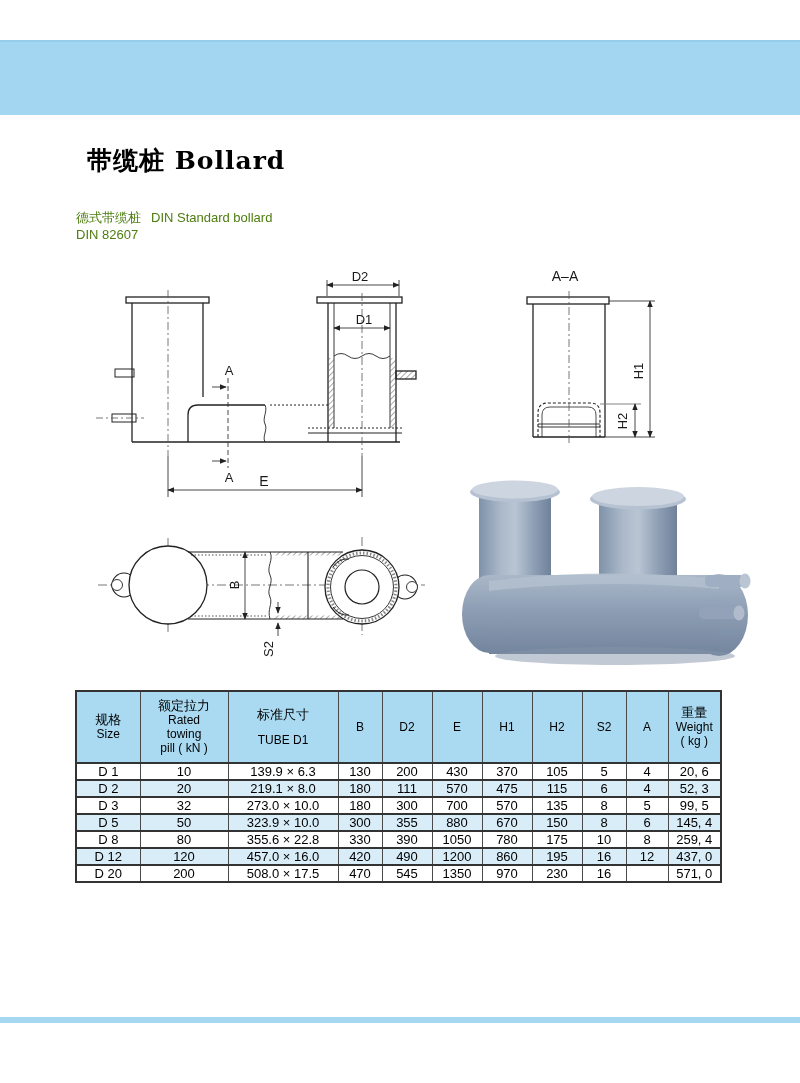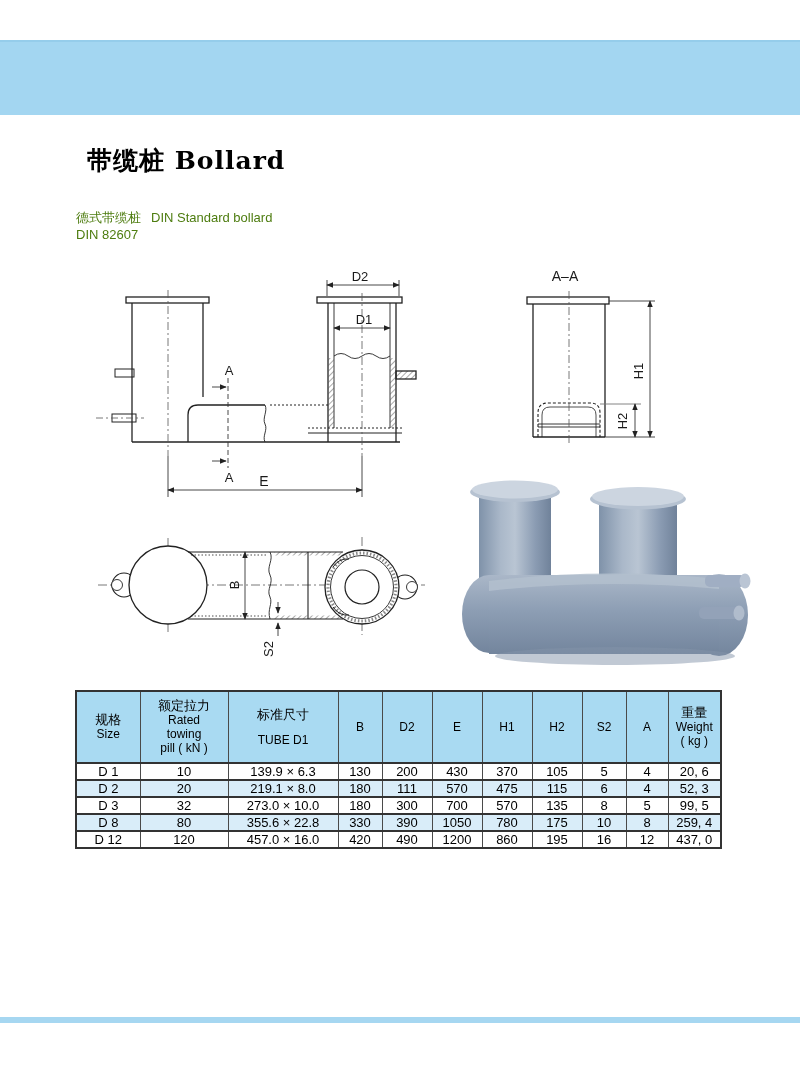--- a/index.html
+++ b/index.html
@@ -299,20 +299,33 @@
           <td>180</td>
           <td>300</td>
           <td>700</td>
           <td>570</td>
           <td>135</td>
           <td>8</td>
           <td>5</td>
           <td>99, 5</td>
         </tr>
         <tr>
+          <td>D 5</td>
+          <td>50</td>
+          <td>323.9 × 10.0</td>
+          <td>300</td>
+          <td>355</td>
+          <td>880</td>
+          <td>670</td>
+          <td>150</td>
+          <td>8</td>
+          <td>6</td>
+          <td>145, 4</td>
+        </tr>
+        <tr>
           <td>D 8</td>
           <td>80</td>
           <td>355.6 × 22.8</td>
           <td>330</td>
           <td>390</td>
           <td>1050</td>
           <td>780</td>
           <td>175</td>
           <td>10</td>
           <td>8</td>
@@ -324,18 +337,31 @@
           <td>457.0 × 16.0</td>
           <td>420</td>
           <td>490</td>
           <td>1200</td>
           <td>860</td>
           <td>195</td>
           <td>16</td>
           <td>12</td>
           <td>437, 0</td>
         </tr>
+        <tr>
+          <td>D 20</td>
+          <td>200</td>
+          <td>508.0 × 17.5</td>
+          <td>470</td>
+          <td>545</td>
+          <td>1350</td>
+          <td>970</td>
+          <td>230</td>
+          <td>16</td>
+          <td></td>
+          <td>571, 0</td>
+        </tr>
       </tbody>
   </table>
 
   <div class="bottom-band"></div>
 
 </div>
 
 </body></html>

